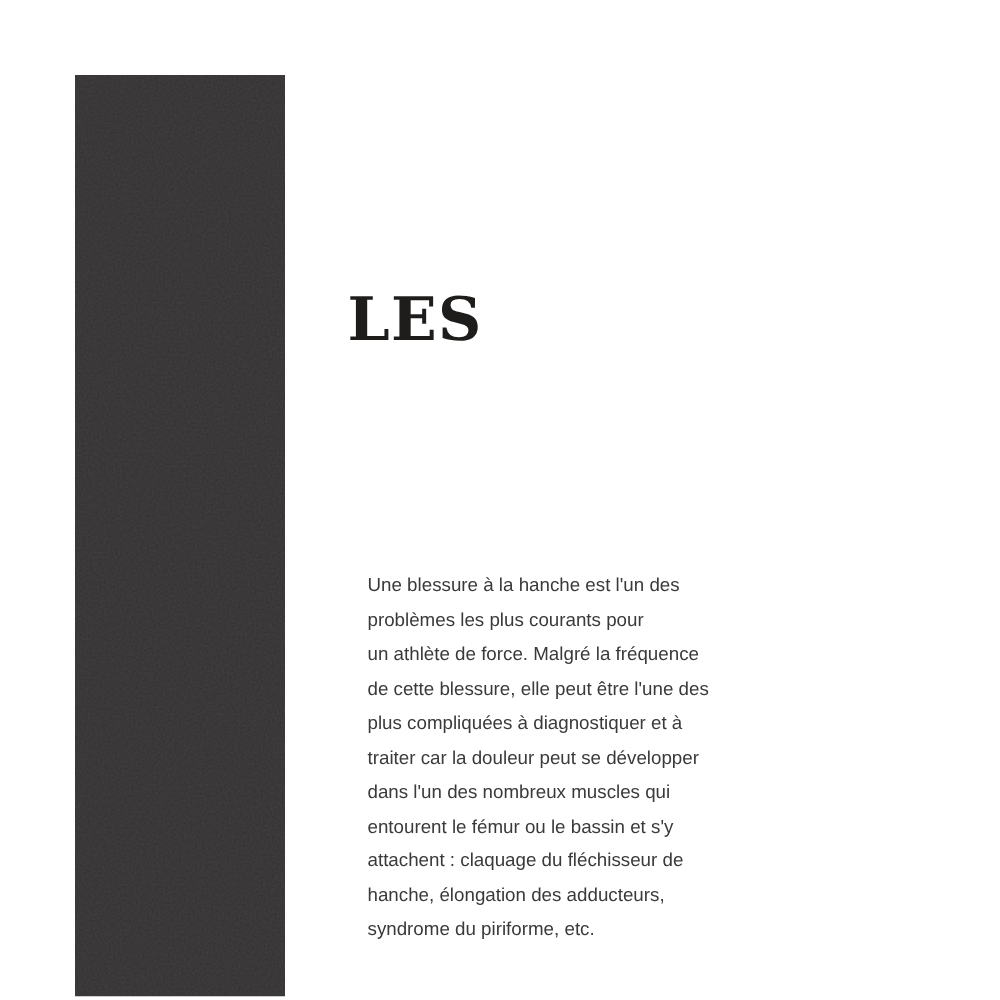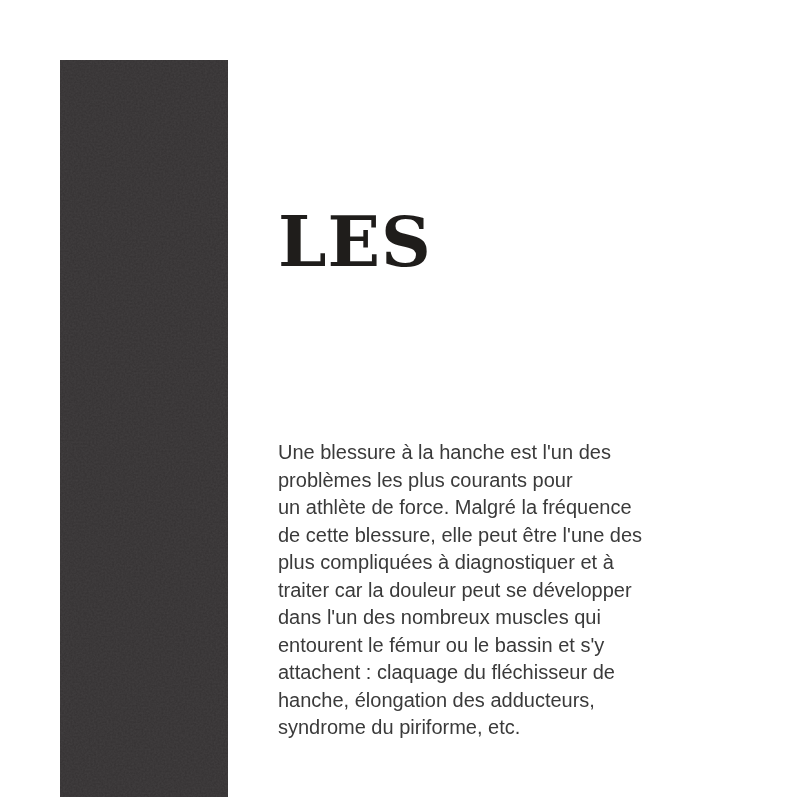--- a/index.html
+++ b/index.html
@@ -53,39 +53,39 @@
   
   .content {
     position: absolute;
     left: 278px;
     top: 0;
     width: 420px;
   }
   .title {
     position: absolute;
     left: 0;
-    top: 206px;
+    top: 220px;
     margin: 0;
     font-family: "DejaVu Serif", serif;
     font-weight: bold;
-    font-size: 69px;
+    font-size: 48px;
     line-height: 72px;
     letter-spacing: 1px;
     color: var(--title-black, #1F1D1B);
     white-space: nowrap;
   }
   .title-line { display: block; }
   .paragraph {
     position: absolute;
     left: 0;
     top: 439px;
-    margin: 0;
+    margin: 16px;
     width: 400px;
     font-family: "Liberation Sans", sans-serif;
-    font-size: 20px;
+    font-size: 15px;
     line-height: 27.5px;
     color: var(--body-text, #3A3A3A);
     white-space: pre-line;
   }
 </style>
 </head>
 <body>
 
 <div class="page">
 

